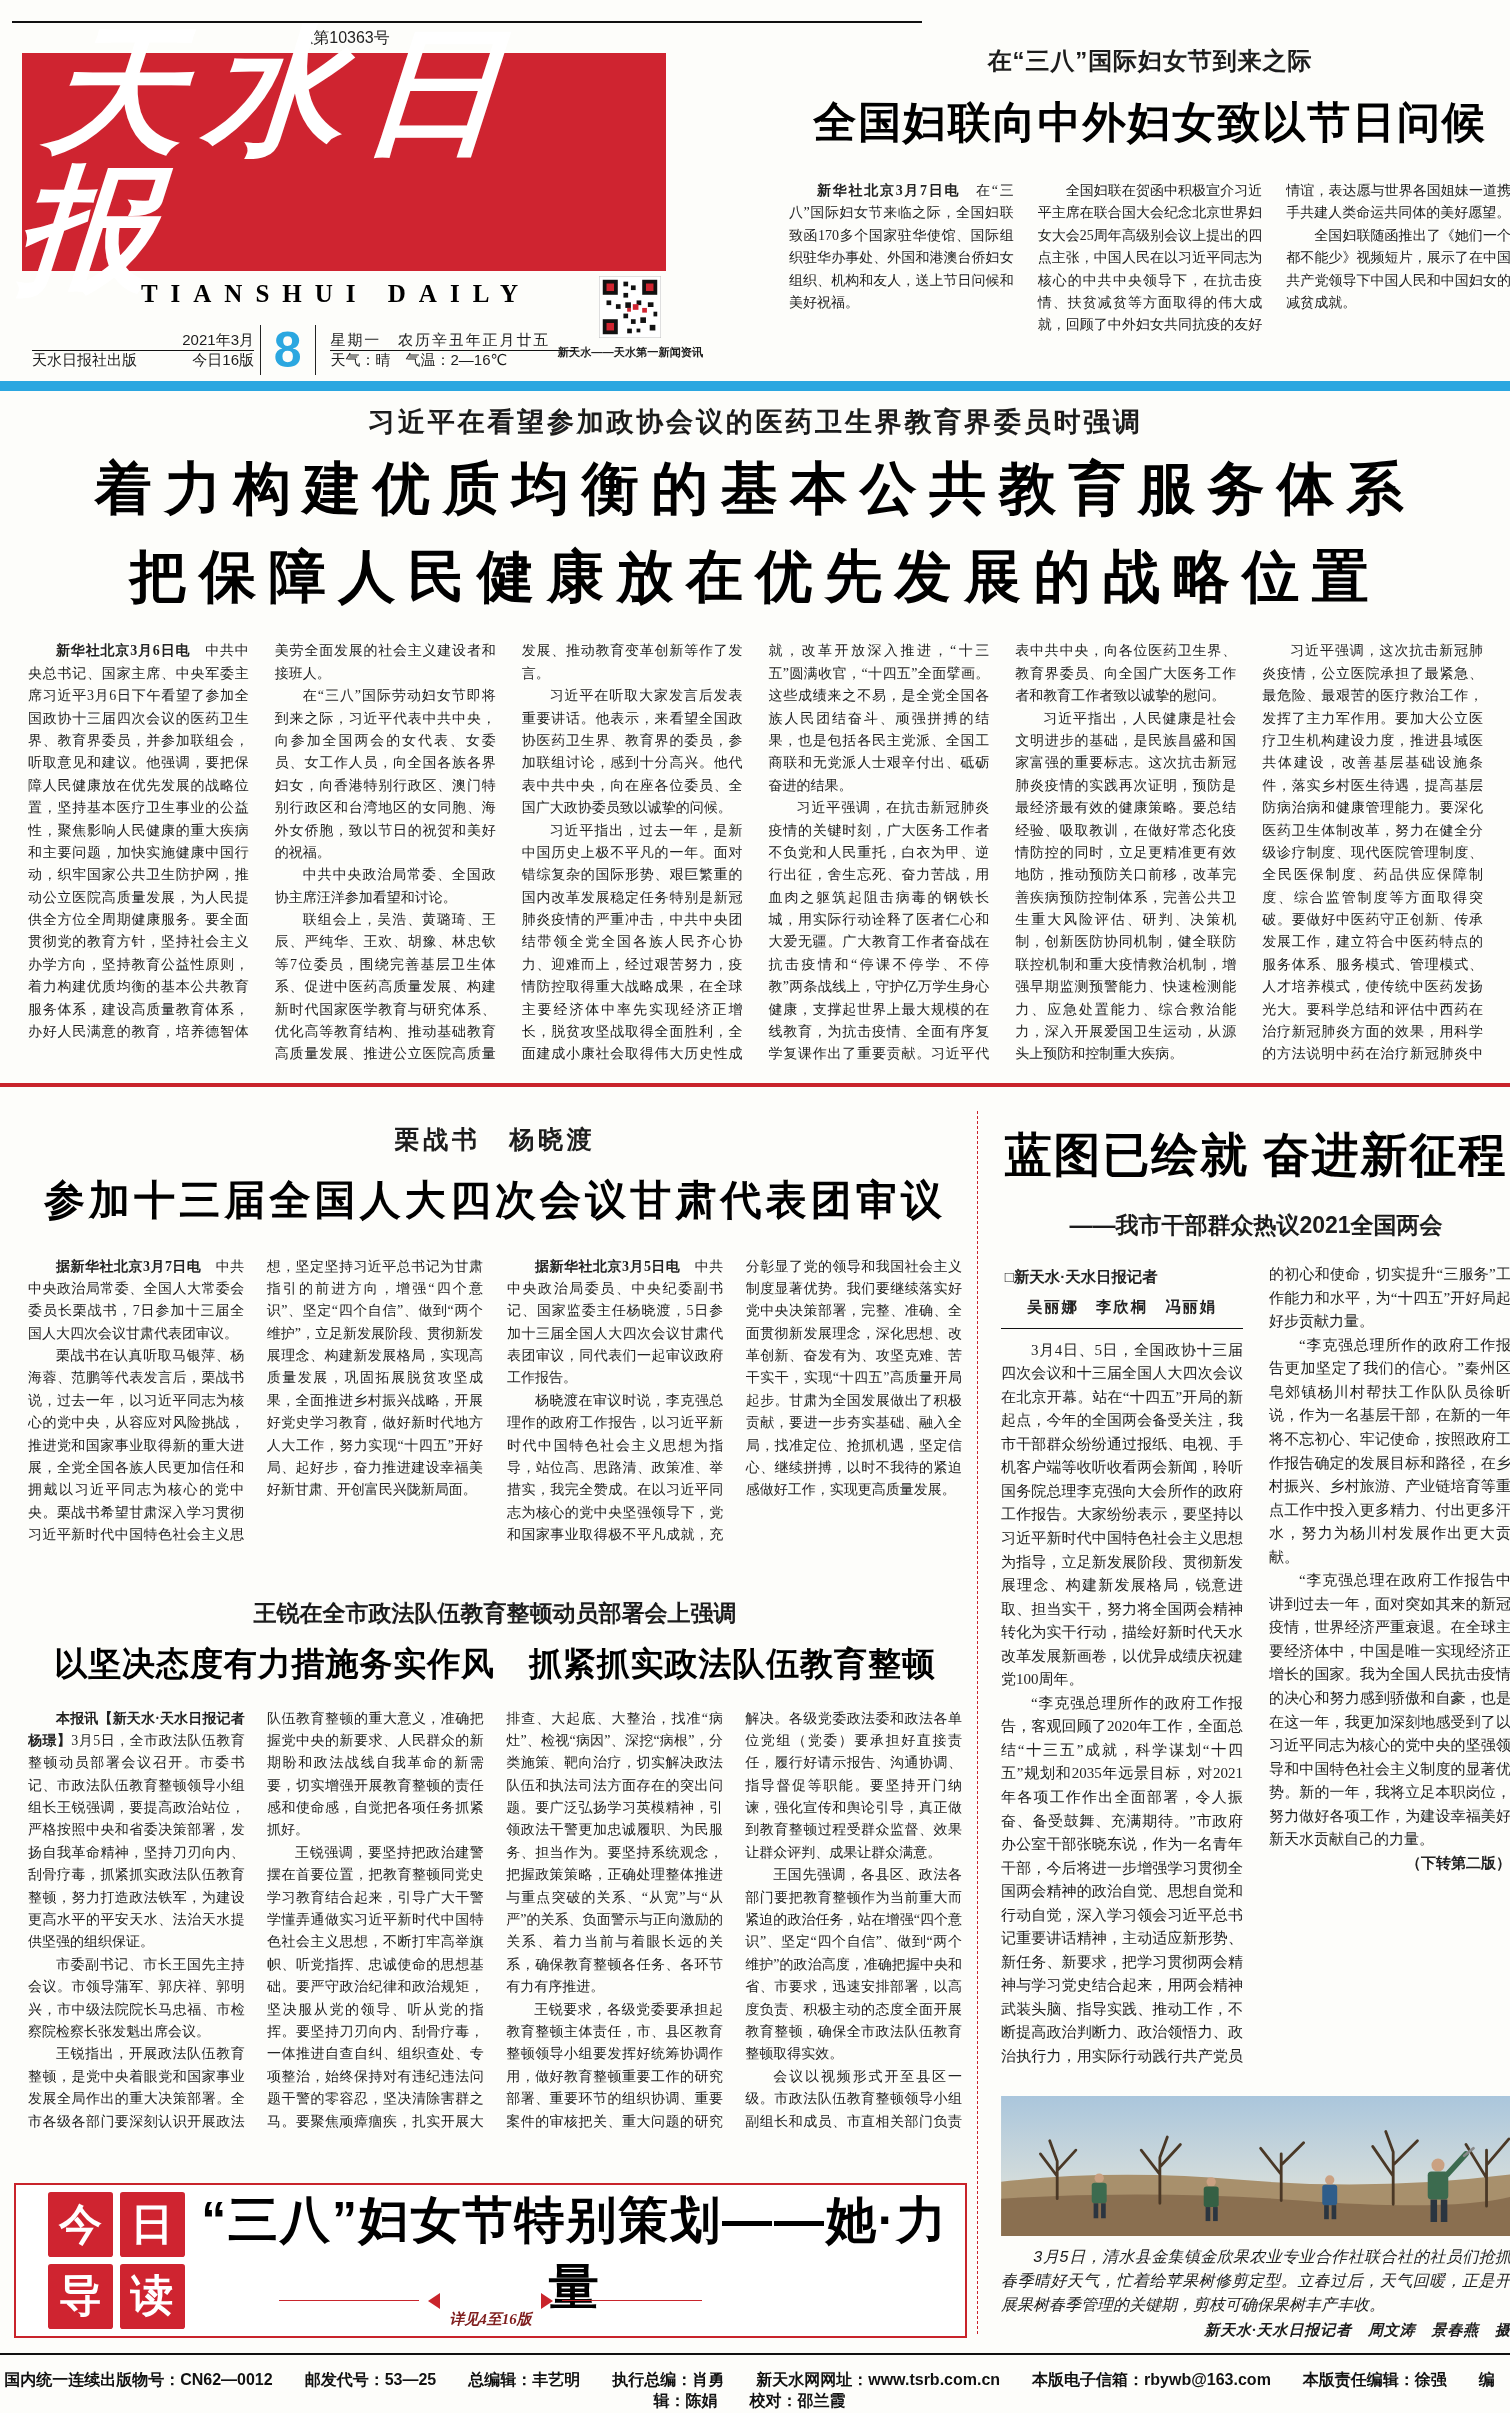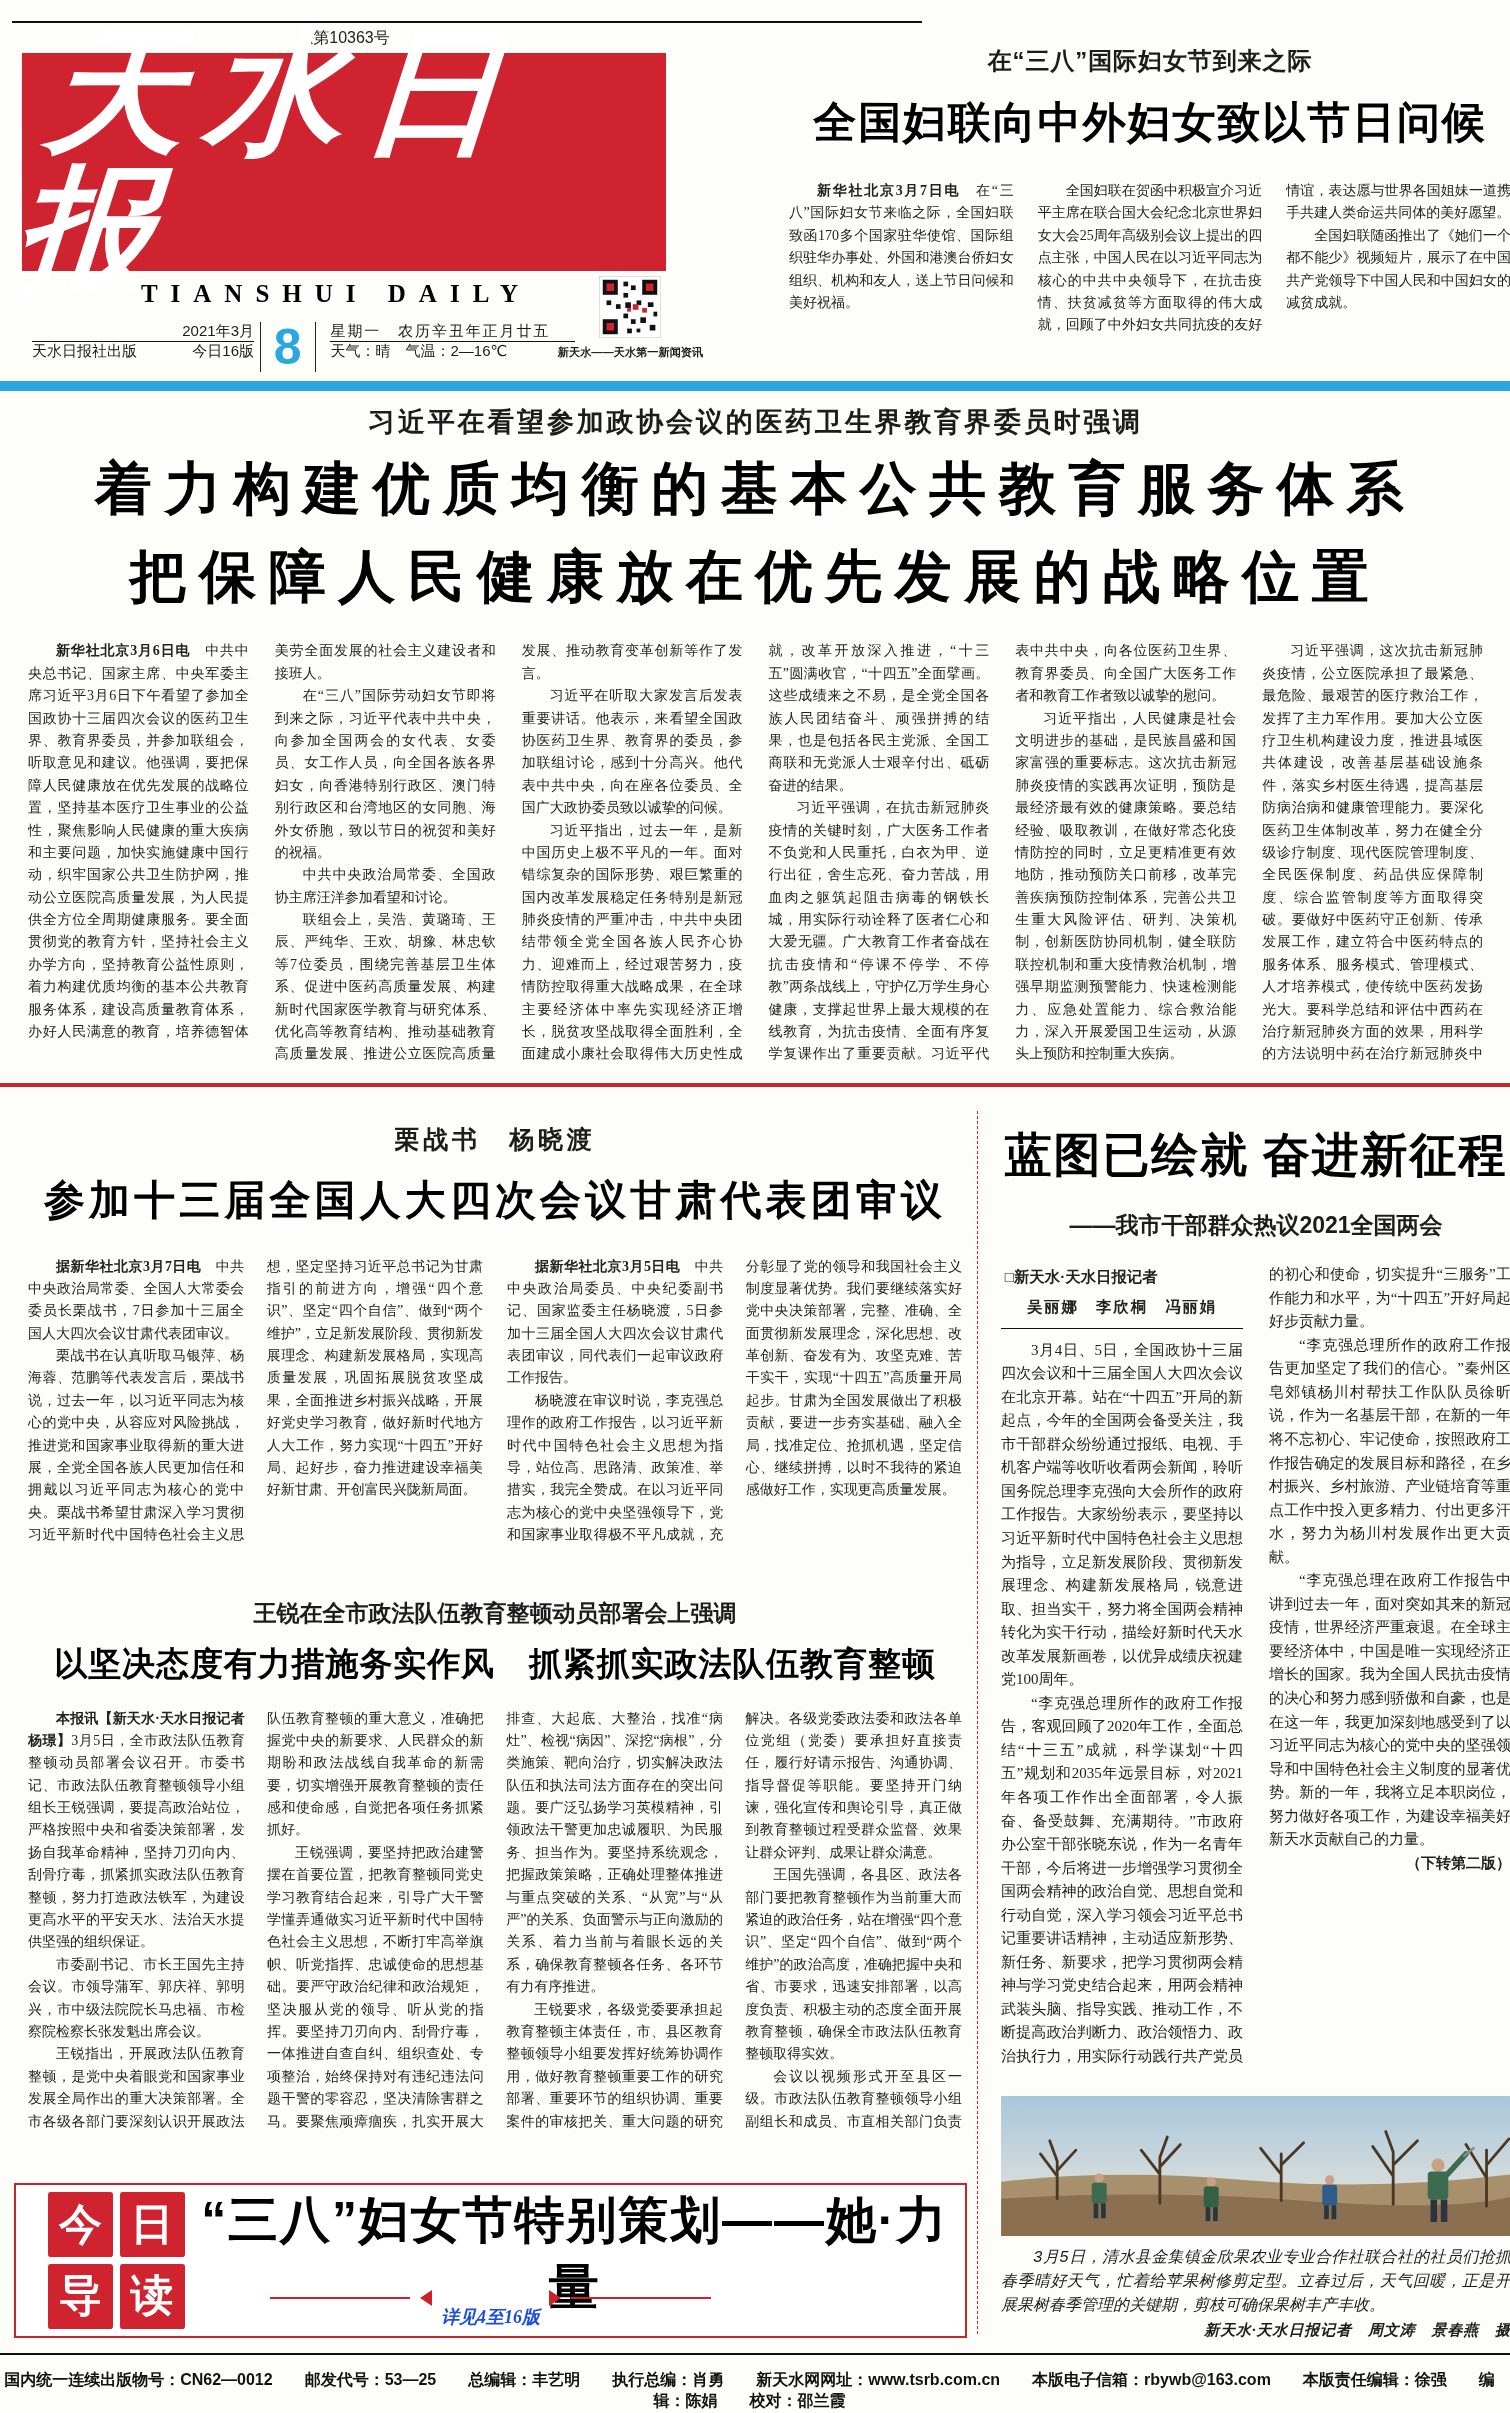--- a/index.html
+++ b/index.html
@@ -7,21 +7,21 @@
         font-family:"Liberation Serif","DejaVu Serif",serif;color:#1c1c1c;}
   .abs{position:absolute;}
   .hd-sans{font-family:"Liberation Sans","DejaVu Sans",sans-serif;}
   
   #rule-top{left:12px;top:20.5px;width:910px;height:2.8px;background:#111;}
   #issue-no{left:0;top:28px;width:687px;text-align:center;font-size:16px;color:#222;}
   #mast-red{left:21.5px;top:53px;width:644px;height:218px;background:#cf2430;display:flex;align-items:center;justify-content:center;}
   #mast-red .brush{color:#fff;font-size:138px;font-weight:900;font-style:italic;letter-spacing:20.5px;
         transform:skewX(-4deg);line-height:1;text-indent:20.5px;}
   #mast-en{left:37px;top:280px;width:598px;text-align:center;font-weight:700;font-size:25px;letter-spacing:13px;color:#000;}
-  #mast-info{left:32px;top:322px;width:543px;height:56px;display:flex;align-items:flex-start;font-size:15px;}
+  #mast-info{left:32px;top:322px;width:543px;height:56px;display:flex;align-items:center;font-size:15px;}
   .mi-col{display:flex;flex-direction:column;}
   .mi-row{flex:1;display:flex;align-items:center;}
   .mi-left{width:222px;}
   .mi-left .mi-row:first-child{justify-content:flex-end;border-bottom:1.9px solid #111;}
   .mi-left .mi-row:last-child{justify-content:space-between;}
   .mi-day{width:54px;margin:0 5.6px;border-left:1.9px solid #222;border-right:1.9px solid #222;
         display:flex;align-items:center;justify-content:center;}
   .mi-day span{font-size:50px;font-weight:700;color:#2ba7e0;line-height:1;}
   .mi-right{flex:1;padding-left:9.3px;}
   .mi-right .mi-row:first-child{border-bottom:1.9px solid #111;letter-spacing:1.9px;}
@@ -75,21 +75,21 @@
   #daodu{left:14px;top:2183px;width:949px;height:151px;border:2.8px solid #c9242b;background:#fff;
          display:flex;align-items:center;}
   #daodu .labels{display:grid;grid-template-columns:65px 65px;grid-template-rows:65px 65px;gap:6.5px;margin-left:32px;}
   #daodu .labels .sq{background:#cf2430;color:#fff;display:flex;align-items:center;justify-content:center;
          font-size:43px;font-weight:700;border-radius:2.8px;font-family:"Liberation Serif",serif;}
   #daodu .dd-head{flex:1;text-align:center;font-weight:900;font-size:50px;letter-spacing:1.9px;color:#000;margin-top:-13px;}
   #daodu .dd-note{position:absolute;left:0;right:0;bottom:7.5px;display:flex;align-items:center;justify-content:center;gap:9.3px;}
   #daodu .dd-note .seg{width:140px;height:1.9px;background:#c9242b;}
   #daodu .dd-note .tri-l{width:0;height:0;border-top:8.4px solid transparent;border-bottom:8.4px solid transparent;border-right:12px solid #c9242b;}
   #daodu .dd-note .tri-r{width:0;height:0;border-top:8.4px solid transparent;border-bottom:8.4px solid transparent;border-left:12px solid #c9242b;}
-  #daodu .dd-note .txt{font-weight:700;font-style:italic;font-size:18px;color:#1d4ed8;margin-top:37px;}
+  #daodu .dd-note .txt{font-weight:700;font-style:italic;font-size:15px;color:#7f1d1d;margin-top:37px;}
   
   #footer{left:0;top:2370px;width:1499px;text-align:center;font-size:16px;font-weight:700;color:#111;}
 </style>
 </head>
 <body>
 
 <div id="page">
 
   <div class="abs" id="rule-top"></div>
   <div class="abs hd-sans" id="issue-no">总第10363号</div>

